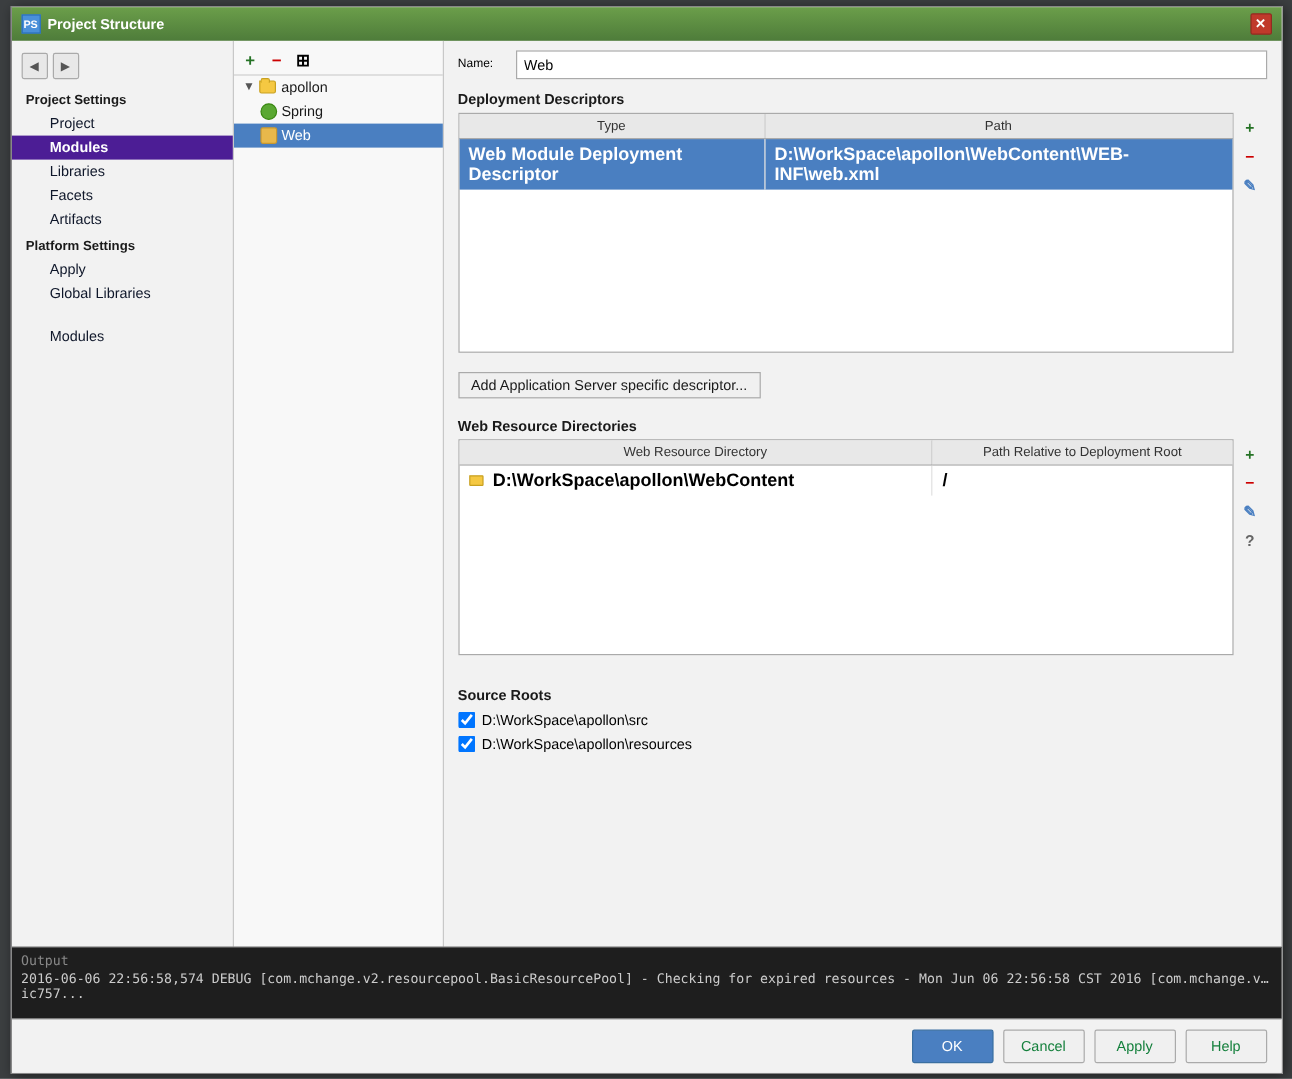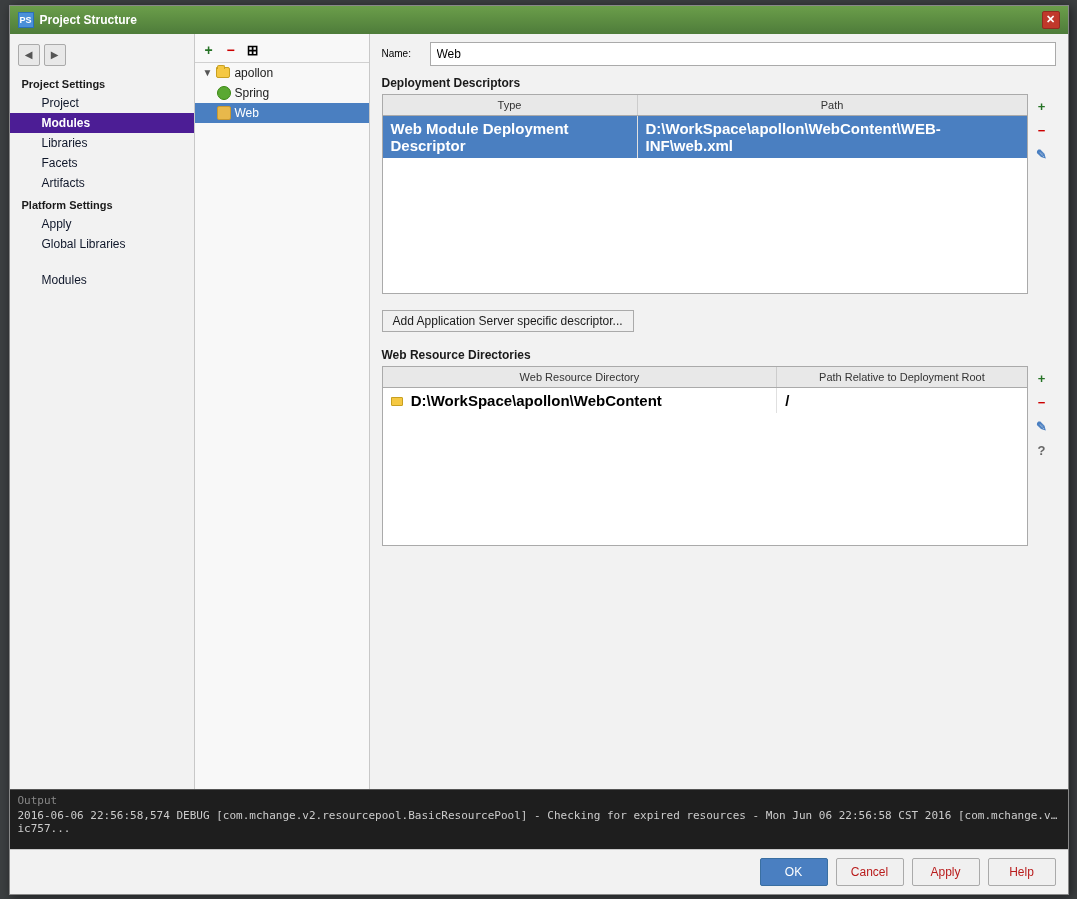--- a/index.html
+++ b/index.html
@@ -332,21 +332,21 @@
     }
     .dialog-btn {
       min-width: 68px;
       height: 28px;
       padding: 0 14px;
       font-size: 12px;
       border: 1px solid #aaa;
       background: #f0f0f0;
       cursor: pointer;
       border-radius: 2px;
-      color: #b91c1c;
+      color: #15803d;
     }
     .dialog-btn.primary {
       background: #4a7fc1;
       color: white;
       border-color: #3a6fa1;
     }
     .deployment-section { margin-bottom: 6px; }
     .resource-dir-section { margin-bottom: 6px; }
   </style>
 </head>
@@ -465,20 +465,31 @@
           </div>
           <div class="side-buttons">
             <div class="side-btn add">+</div>
             <div class="side-btn remove">−</div>
             <div class="side-btn edit">✎</div>
             <div class="side-btn help">?</div>
           </div>
         </div>
       </div>
 
+      <div class="source-roots-section">
+        <div class="section-title">Source Roots</div>
+        <div class="checkbox-row">
+          <input type="checkbox" checked="" style="">
+          <span>D:\WorkSpace\apollon\src</span>
+        </div>
+        <div class="checkbox-row">
+          <input type="checkbox" checked="" style="">
+          <span>D:\WorkSpace\apollon\resources</span>
+        </div>
+      </div>
     </div>
   </div>
 
   <div class="log-area">
     <div style="color:#888;display:inline;">Output</div>
     <div style="margin-top:2px;white-space:nowrap;overflow:hidden;text-overflow:ellipsis;">2016-06-06 22:56:58,574 DEBUG [com.mchange.v2.resourcepool.BasicResourcePool] - Checking for expired resources - Mon Jun 06 22:56:58 CST 2016 [com.mchange.v2.resourcepool.Bas</div>
     <div>ic757...</div>
   </div>
 
   <div class="bottom-bar">

